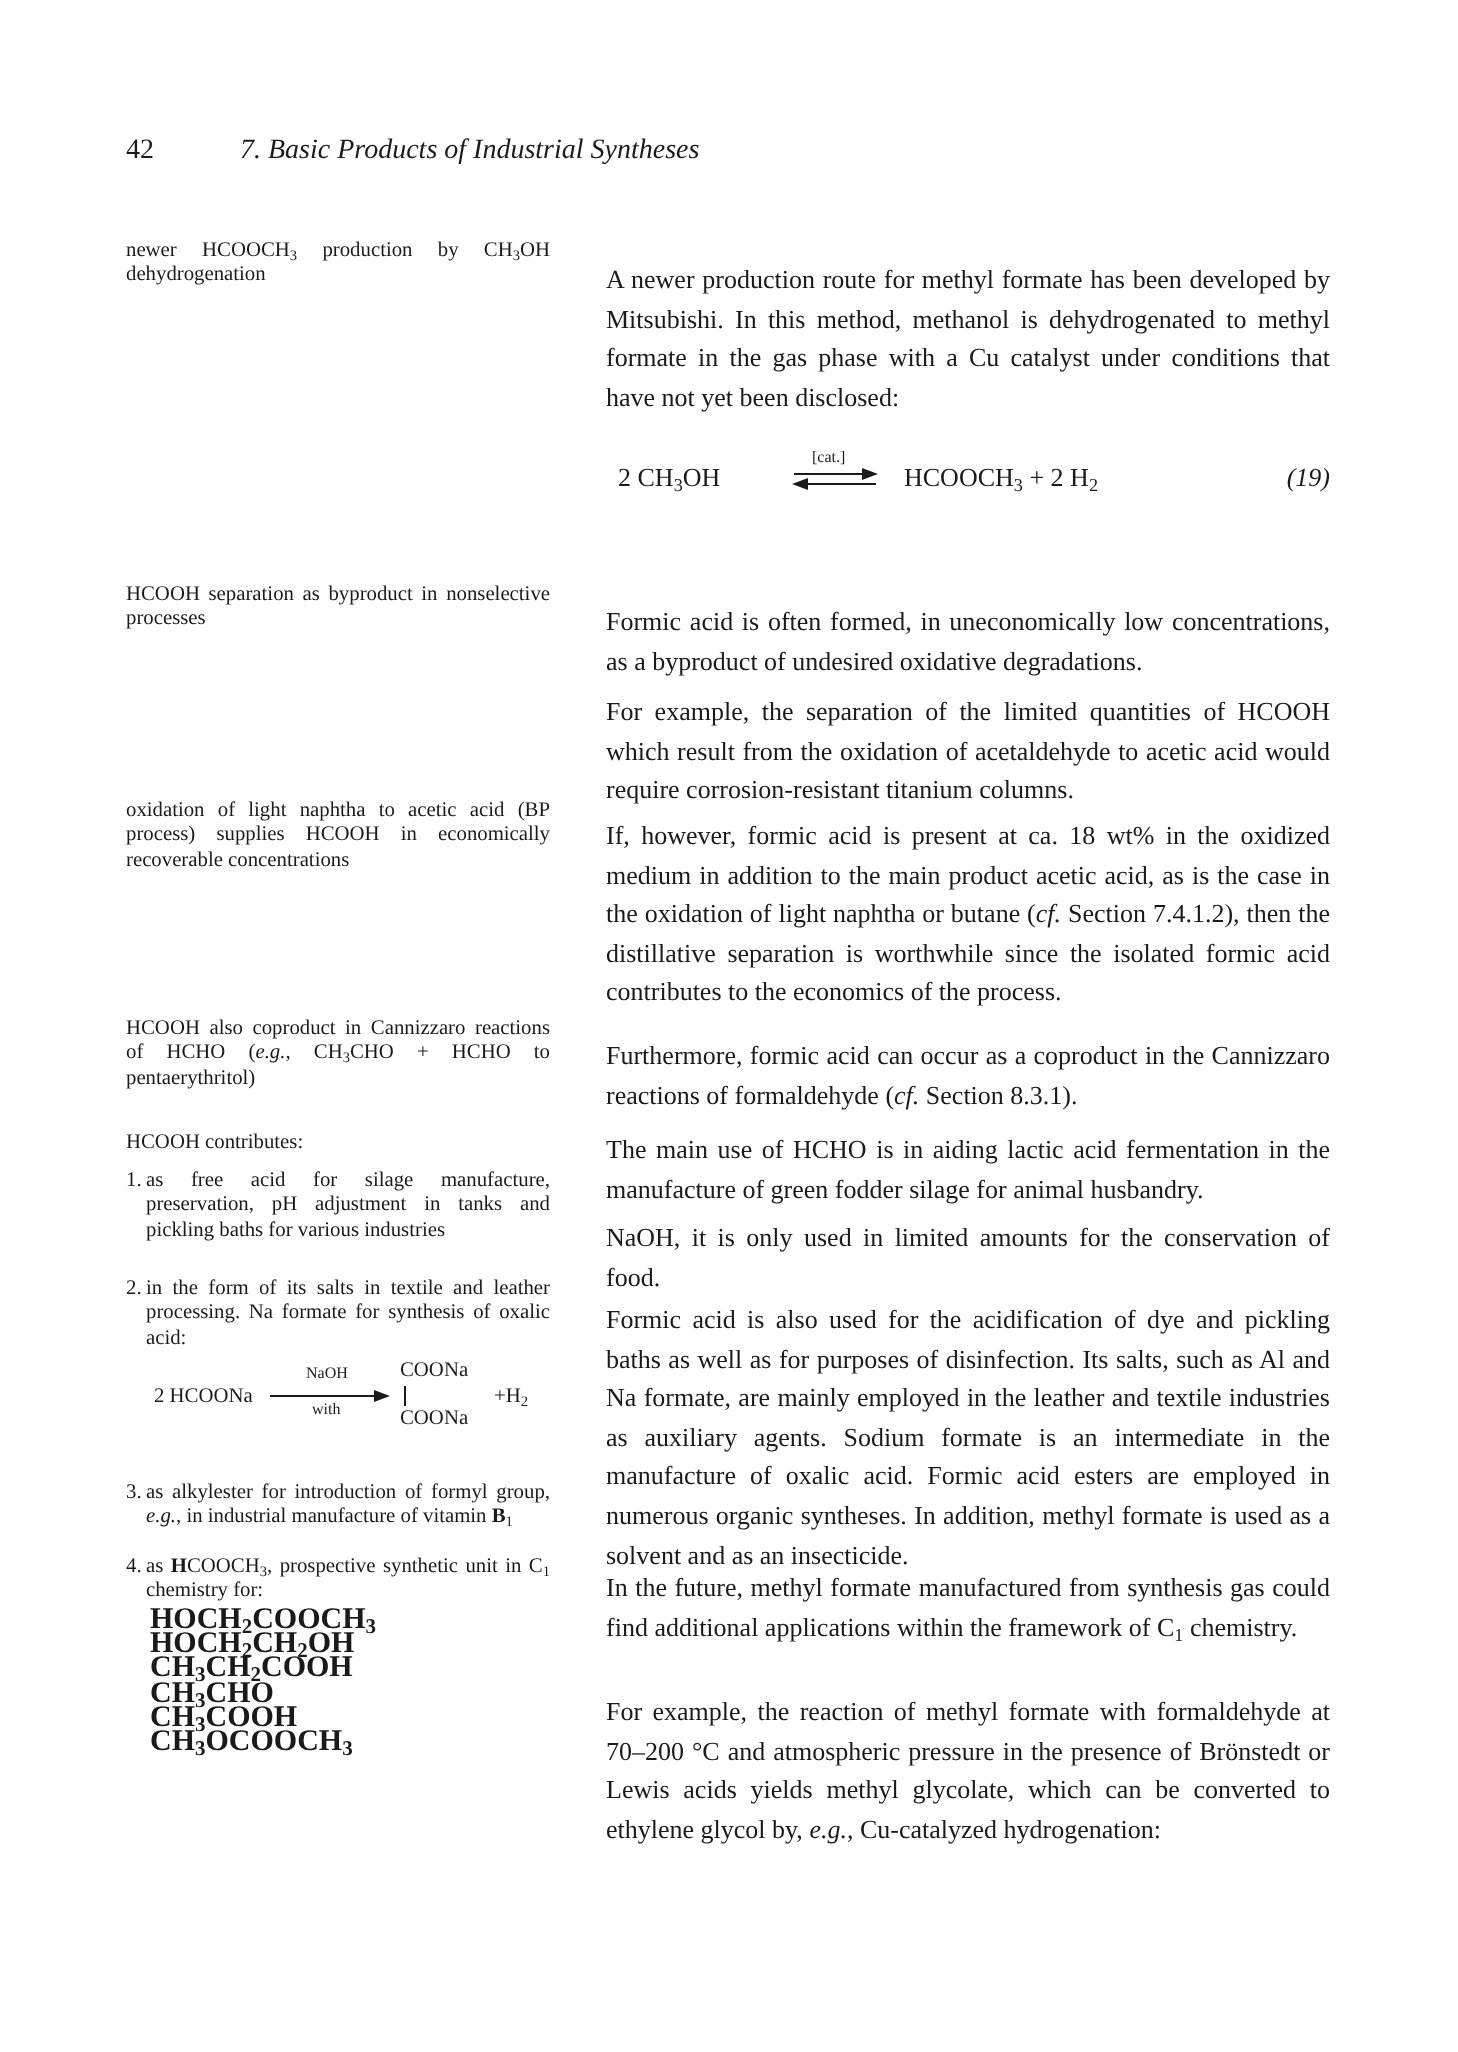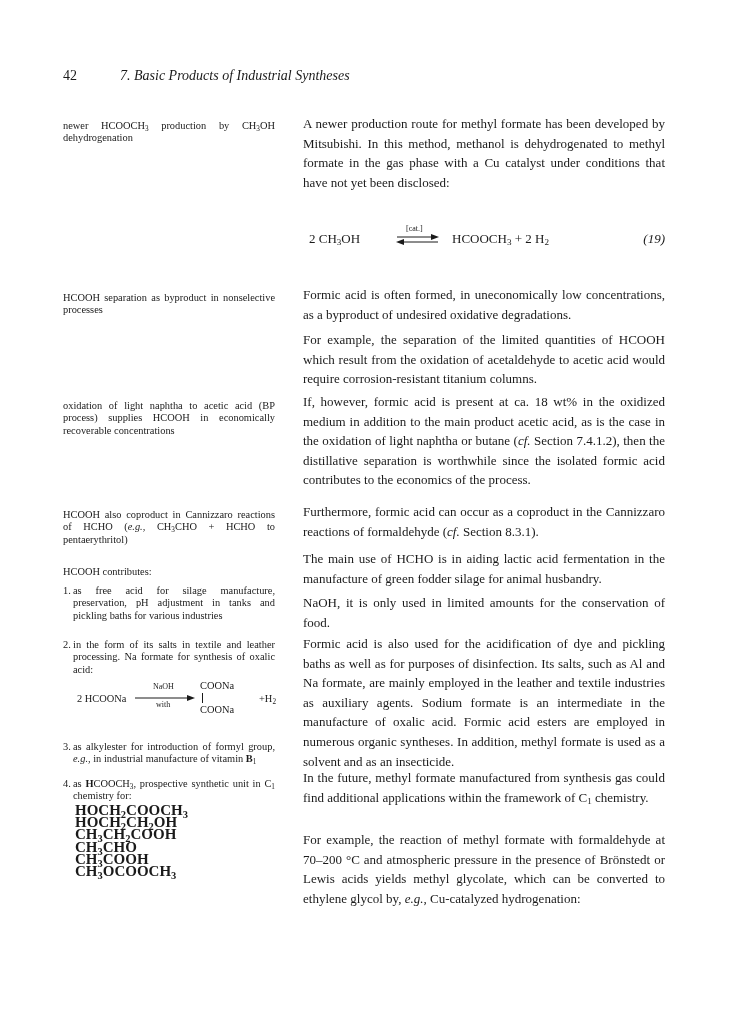--- a/index.html
+++ b/index.html
@@ -5,21 +5,21 @@
   html, body { margin: 0; padding: 0; background: #ffffff; }
   body {
     width: 729px; height: 1026px; position: relative; overflow: hidden;
     font-family: "Liberation Serif", "DejaVu Serif", serif; color: #1a1a1a;
   }
   .header { position: absolute; top: 68px; left: 63px; font-size: 14px; }
   .header .pg { position: absolute; left: 0; top: 0; }
   .header .ttl { position: absolute; left: 57px; top: 0; font-style: italic; white-space: nowrap; }
 
   .side { position: absolute; left: 63px; width: 212px; font-size: 10.4px; line-height: 12.4px; text-align: justify; }
-  .main { position: absolute; left: 303px; width: 362px; font-size: 13px; line-height: 19.6px; text-align: justify; }
+  .main { position: absolute; left: 303px; width: 362px; font-size: 13px; line-height: 19.6px; text-align: justify; margin-top: 16px; }
   .main p, .side p { margin: 0; }
   .justify-last { text-align-last: justify; }
   sub { font-size: 70%; vertical-align: -0.25em; line-height: 0; }
   i { font-style: italic; }
   b { font-weight: bold; }
 
   .eq { position: absolute; top: 229px; left: 309px; width: 356px; height: 22px; font-size: 13px; }
   .eq .lhs { position: absolute; left: 0; top: 2px; white-space: nowrap; }
   .eq .arrow { position: absolute; left: 86px; top: 0; width: 45px; height: 22px; }
   .eq .arrow .cat { position: absolute; top: -5px; left: 11px; font-size: 8px; }
@@ -31,21 +31,21 @@
   .li .n { position: absolute; left: 0; top: 0; }
 
   .oxeq { position: absolute; left: 77px; top: 680px; width: 200px; height: 40px; font-size: 10.4px; }
   .oxeq .l { position: absolute; left: 0; top: 13px; white-space: nowrap; }
   .oxeq .ar { position: absolute; left: 58px; top: 12px; width: 60px; height: 12px; }
   .oxeq .ar .top { position: absolute; top: -10px; left: 18px; font-size: 8px; }
   .oxeq .ar .bot { position: absolute; top: 8px; left: 21px; font-size: 8px; }
   .oxeq .c1 { position: absolute; left: 123px; top: 0; }
   .oxeq .bar { position: absolute; left: 125px; top: 13px; width: 1px; height: 10px; background: #1a1a1a; }
   .oxeq .c2 { position: absolute; left: 123px; top: 24px; }
-  .oxeq .h2 { position: absolute; left: 182px; top: 13px; white-space: nowrap; }
+  .oxeq .h2 { position: absolute; left: 170px; top: 13px; white-space: nowrap; }
 
   .formulas { position: absolute; left: 75px; top: 804px; font-size: 15px; line-height: 12.2px; font-weight: bold; }
   .formulas div { white-space: nowrap; }
 </style>
 </head>
 <body>
 
 <div class="header">
   <span class="pg">42</span>
   <span class="ttl">7. Basic Products of Industrial Syntheses</span>

